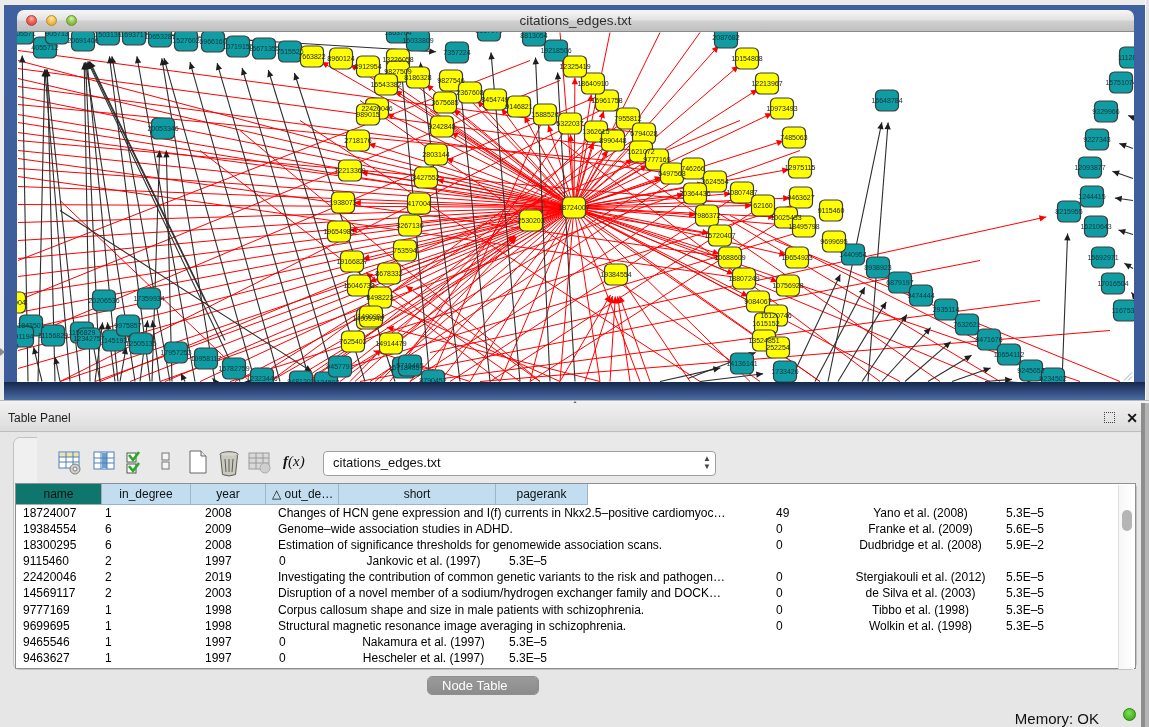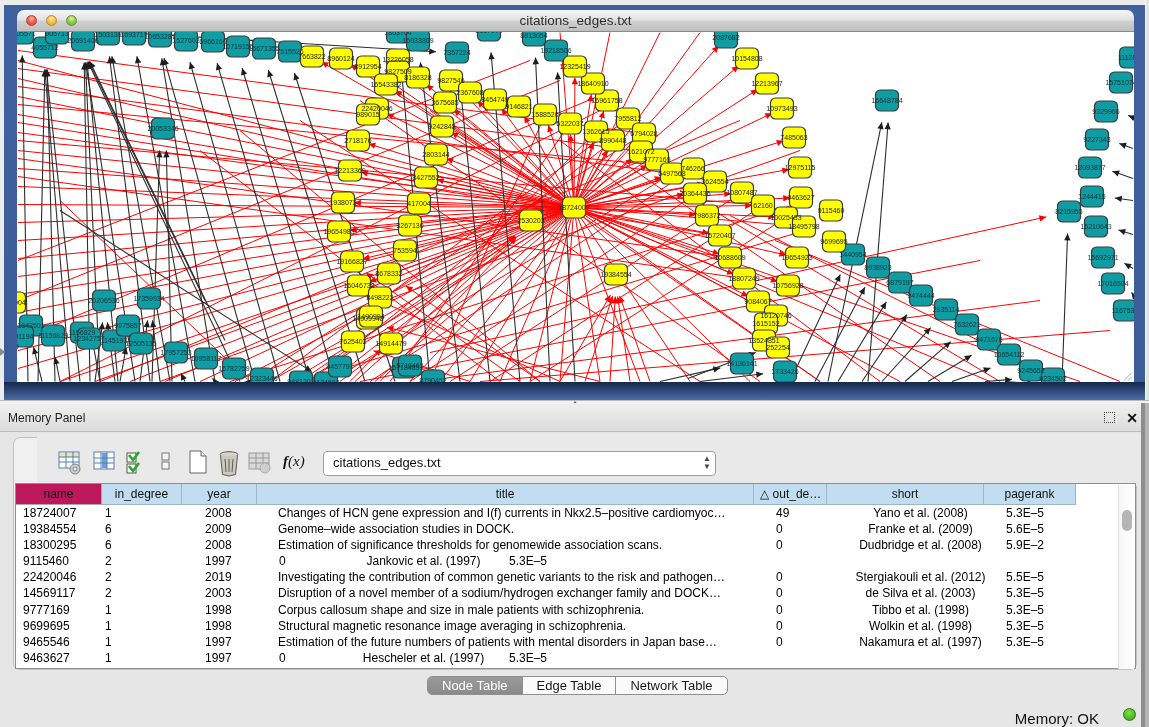--- a/index.html
+++ b/index.html
@@ -40,21 +40,21 @@
 .trow div { overflow:hidden; }
 .c1 { width:86px; padding-left:7px; }
 .c2 { width:95px; padding-left:3px; }
 .c3 { width:75px; padding-left:8px; }
 .c4 { width:497px; padding-left:6px; }
 .c5 { width:73px; padding-left:7px; }
 .c6 { width:157px; text-align:center; }
 .c7 { width:93px; padding-left:7px; }
 #vscroll { position:absolute; right:1px; top:1px; width:16px; height:184px; background:linear-gradient(90deg,#f6f6f6,#fff); border-left:1px solid #e0e0e0; }
 #vthumb { position:absolute; left:3px; top:25px; width:10px; height:21px; background:#b5b5b5; border-radius:6px; }
-#tabs { position:absolute; left:427px; top:273px; height:19px; display:flex; border:1px solid #8f8f8f; border-radius:5px; overflow:hidden; background:#fafafa; font-size:13px; }
+#tabs { position:absolute; left:427px; top:273px; height:19px; display:flex; border:1px solid #8f8f8f; border-radius:5px; overflow:hidden; background:#fafafa; font-size:13px;flex-direction:column; }
 #tabs div { padding:0 14px; line-height:18px; color:#1a1a1a; border-right:1px solid #8f8f8f; }
 #tabs div:last-child { border-right:none; }
 #tabs .sel { background:linear-gradient(#9a9a9a,#8b8b8b); color:#fff; }
 #pright1 { position:absolute; right:4px; top:0; width:4px; height:324px; background:#8d8d8d; }
 #pright2 { position:absolute; right:0; top:0; width:4px; height:324px; background:#b5b5b5; }
 #memline { position:absolute; right:32px; top:307px; font-size:15px; color:#111; }
 #memdot { position:absolute; right:-19px; top:-2px; width:13px; height:13px; border-radius:50%; background:radial-gradient(circle at 45% 35%, #7ee24a, #2f9e14); border:1px solid #2c7d10; }
 </style></head>
 <body>
 <div id="stage">
@@ -731,21 +731,21 @@
           <line x1="1124" y1="380" x2="1132" y2="372"></line>
           <line x1="1128" y1="380" x2="1132" y2="376"></line>
         </g>
 </svg>
     </div>
 <div id="winbottom"></div>
 <div id="divider"></div>
     <div id="divhandle"></div>
 <div id="tpanel">
   <div id="tptitle">
-        <span class="t">Memory Panel</span>
+        <span class="t">Table Panel</span>
         <span id="tpfloat"></span>
         <span id="tpx">✕</span>
       </div>
   <div id="contbox"></div>
       <div id="toolbar">
     <svg class="tbi" style="left:21px" width="24" height="26" viewBox="0 0 24 26">
  <rect x="1" y="2" width="20" height="16" fill="#fff" stroke="#4d7fb5"></rect>
  <rect x="2" y="3" width="18" height="4" fill="#f3e3a2"></rect>
  <line x1="1" y1="7" x2="21" y2="7" stroke="#4d7fb5"></line>
           <line x1="1" y1="12" x2="21" y2="12" stroke="#4d7fb5"></line>
@@ -789,43 +789,42 @@
           <line x1="1" y1="13" x2="21" y2="13" stroke="#9a9a9a"></line>
  <line x1="8" y1="3" x2="8" y2="19" stroke="#9a9a9a"></line>
           <line x1="15" y1="3" x2="15" y2="19" stroke="#9a9a9a"></line>
  <circle cx="17" cy="18" r="5" fill="#cfcfcf" stroke="#ababab"></circle>
 </svg>
 <div class="tbi" style="left:246px; top:20px; font-size:15px; font-style:italic; font-family:'Liberation Serif',serif; color:#111;"><b>f</b>(x)</div>
     <div id="combo">citations_edges.txt<div class="arr">▲<br>▼</div></div>
   </div>
   <div id="tablewrap">
     <div id="thead">
-      <div style="width:86px;background:#be185d;border-right-color:#aaa;border-bottom-color:#aaa">name</div>
-          <div style="width:80px">in_degree</div>
+      <div style="width:86px;background:#0f766e;border-right-color:#aaa;border-bottom-color:#aaa">name</div>
+          <div style="width:89px">in_degree</div>
           <div style="width:75px">year</div>
-          <div style="width:497px">title</div>
           <div style="width:73px;text-align:left;padding-left:6px">△ out_de…</div>
           <div style="width:157px">short</div>
           <div style="width:92px">pagerank</div>
     </div>
     <div id="tbody">
 <div class="trow">
             <div class="c1">18724007</div>
             <div class="c2">1</div>
             <div class="c3">2008</div>
             <div class="c4">Changes of HCN gene expression and I(f) currents in Nkx2.5–positive cardiomyoc…</div>
             <div class="c5">49</div>
             <div class="c6">Yano et al. (2008)</div>
             <div class="c7">5.3E–5</div>
           </div>
 <div class="trow">
             <div class="c1">19384554</div>
             <div class="c2">6</div>
             <div class="c3">2009</div>
-            <div class="c4">Genome–wide association studies in DOCK.</div>
+            <div class="c4">Genome–wide association studies in ADHD.</div>
             <div class="c5">0</div>
             <div class="c6">Franke et al. (2009)</div>
             <div class="c7">5.6E–5</div>
           </div>
 <div class="trow">
             <div class="c1">18300295</div>
             <div class="c2">6</div>
             <div class="c3">2008</div>
             <div class="c4">Estimation of significance thresholds for genomewide association scans.</div>
             <div class="c5">0</div>
@@ -873,21 +872,20 @@
             <div class="c3">1998</div>
             <div class="c4">Structural magnetic resonance image averaging in schizophrenia.</div>
             <div class="c5">0</div>
             <div class="c6">Wolkin et al. (1998)</div>
             <div class="c7">5.3E–5</div>
           </div>
 <div class="trow">
             <div class="c1">9465546</div>
             <div class="c2">1</div>
             <div class="c3">1997</div>
-            <div class="c4">Estimation of the future numbers of patients with mental disorders in Japan base…</div>
             <div class="c5">0</div>
             <div class="c6">Nakamura et al. (1997)</div>
             <div class="c7">5.3E–5</div>
           </div>
 <div class="trow">
             <div class="c1">9463627</div>
             <div class="c2">1</div>
             <div class="c3">1997</div>
             <div class="c5">0</div>
             <div class="c6">Hescheler et al. (1997)</div>

